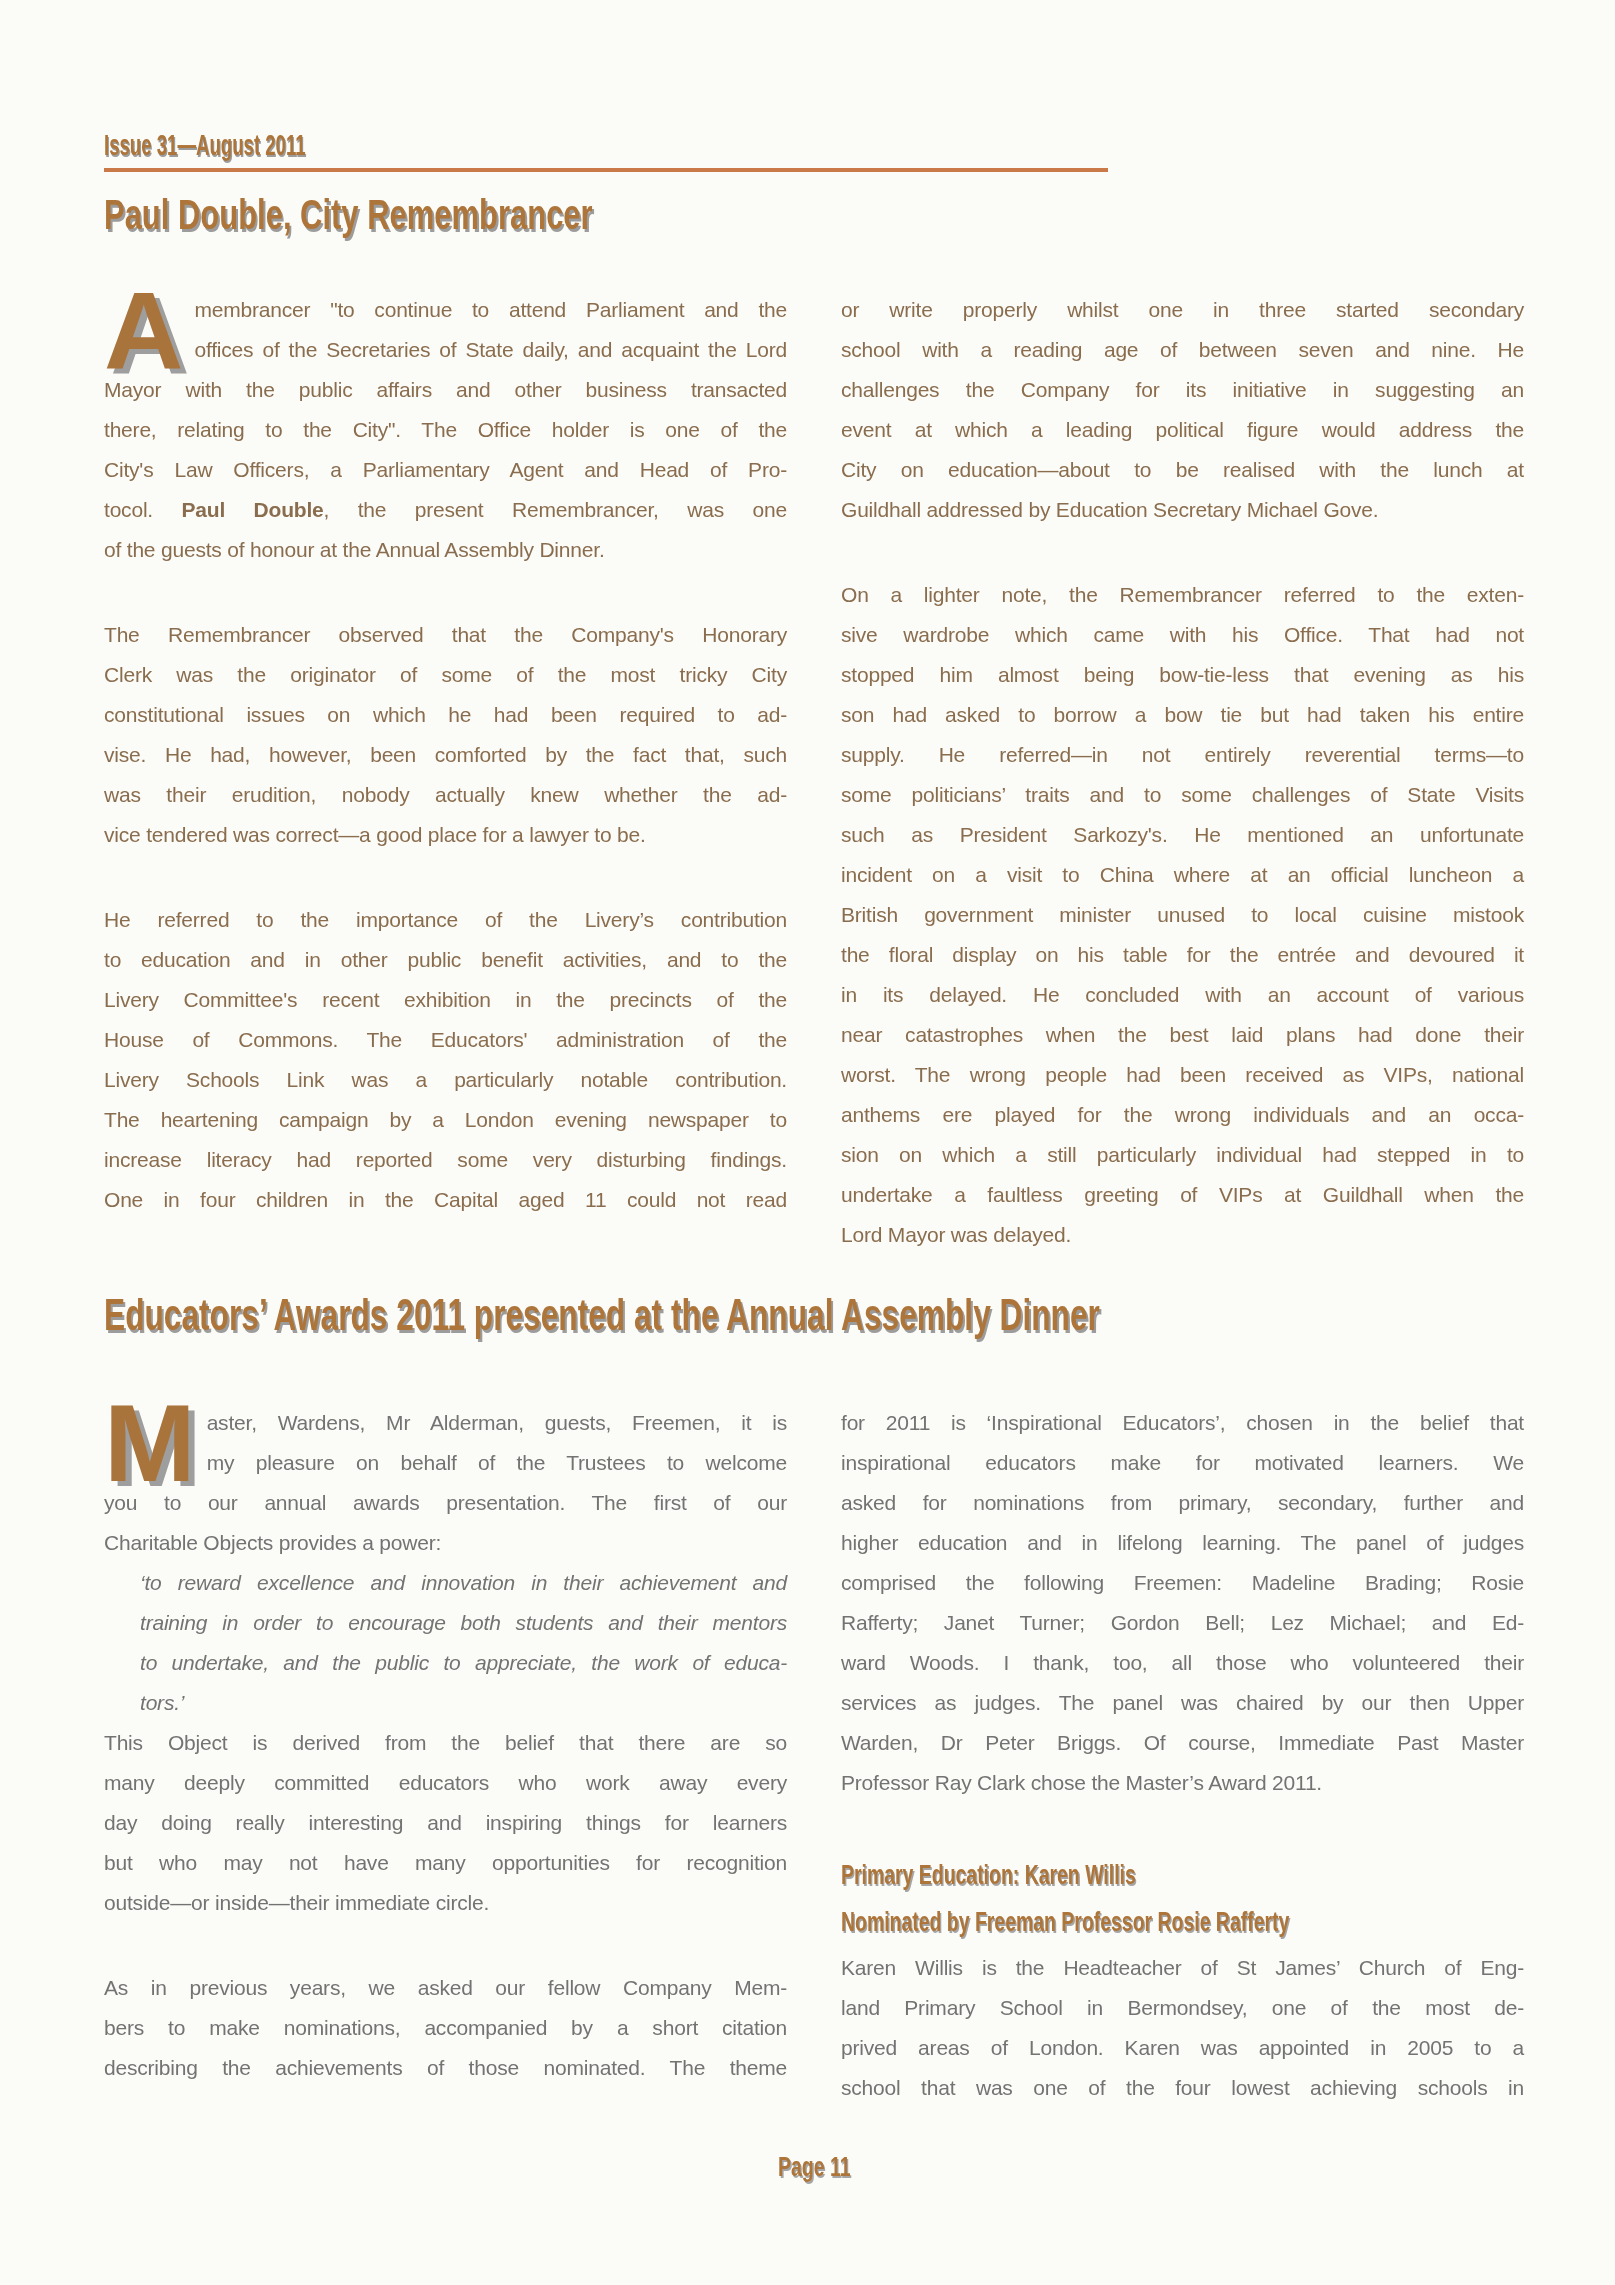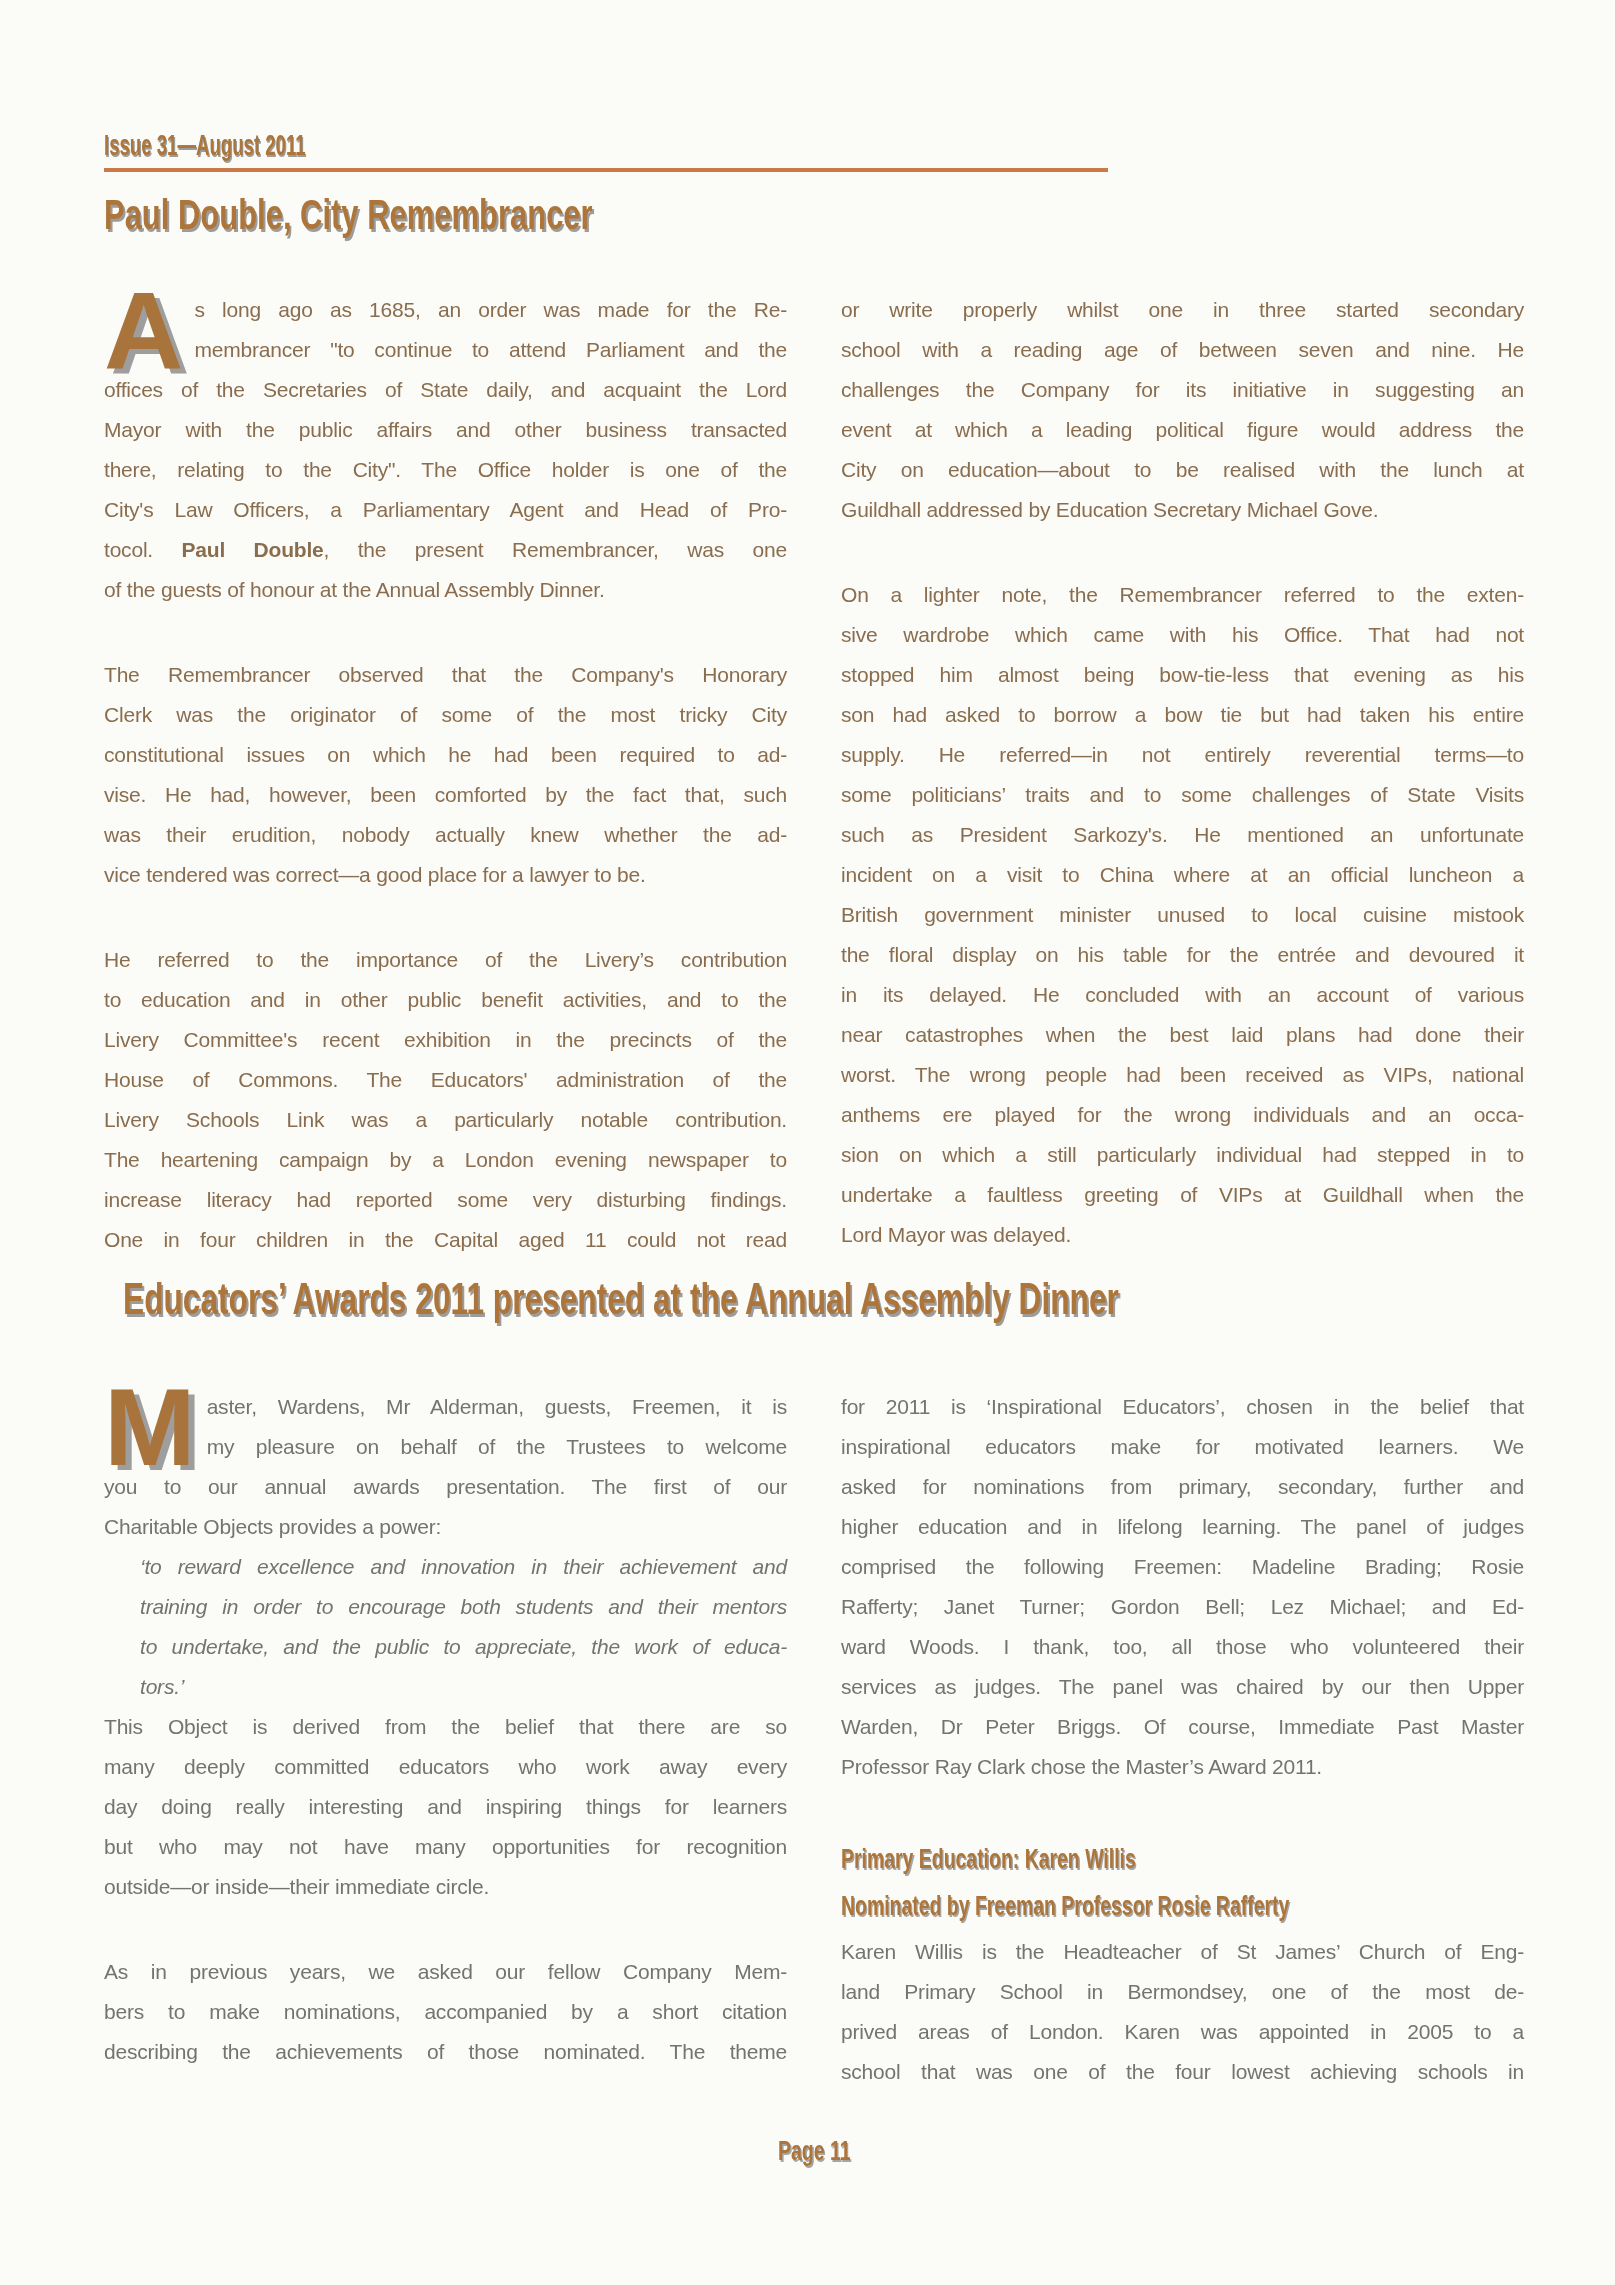--- a/index.html
+++ b/index.html
@@ -31,21 +31,21 @@
     width:1004px; height:3.6px;
     background:#c97a48;
     margin-top:7.2px;
   }
   .title1-row { margin-top:17px; line-height:51px; }
   .t1 {
     font-size:43px;
     transform:scaleX(0.72);
     text-shadow:2.7px 2.7px 0 #9c9c9c;
   }
-  .title2-row { margin-top:12px; line-height:54px;text-align:center; }
+  .title2-row { margin-top:33px; line-height:54px; }
   .t2 {
     font-size:44px;
     transform:scaleX(0.72);
     text-shadow:2.7px 2.7px 0 #9c9c9c;
   }
   .cols {
     display:flex;
     gap:54px;
     margin-top:40px;
   }
@@ -115,21 +115,20 @@
   <div class="rule"></div>
 
   <div class="title1-row">
     <span class="condensed t1">Paul Double, City Remembrancer</span>
   </div>
 
   <div class="cols body1">
     <div class="col">
         <div class="para">
           <span class="dropcap">A</span>
-          <div class="line">s long ago as 1685, an order was made for the Re-</div>
           <div class="line">membrancer "to continue to attend Parliament and the</div>
           <div class="line">offices of the Secretaries of State daily, and acquaint the Lord</div>
           <div class="line">Mayor with the public affairs and other business transacted</div>
           <div class="line">there, relating to the City". The Office holder is one of the</div>
           <div class="line">City's Law Officers, a Parliamentary Agent and Head of Pro-</div>
           <div class="line">tocol. <b>Paul Double</b>, the present Remembrancer, was one</div>
           <div class="line last">of the guests of honour at the Annual Assembly Dinner.</div>
         </div>
         <div class="para">
           <div class="line">The Remembrancer observed that the Company's Honorary</div>

